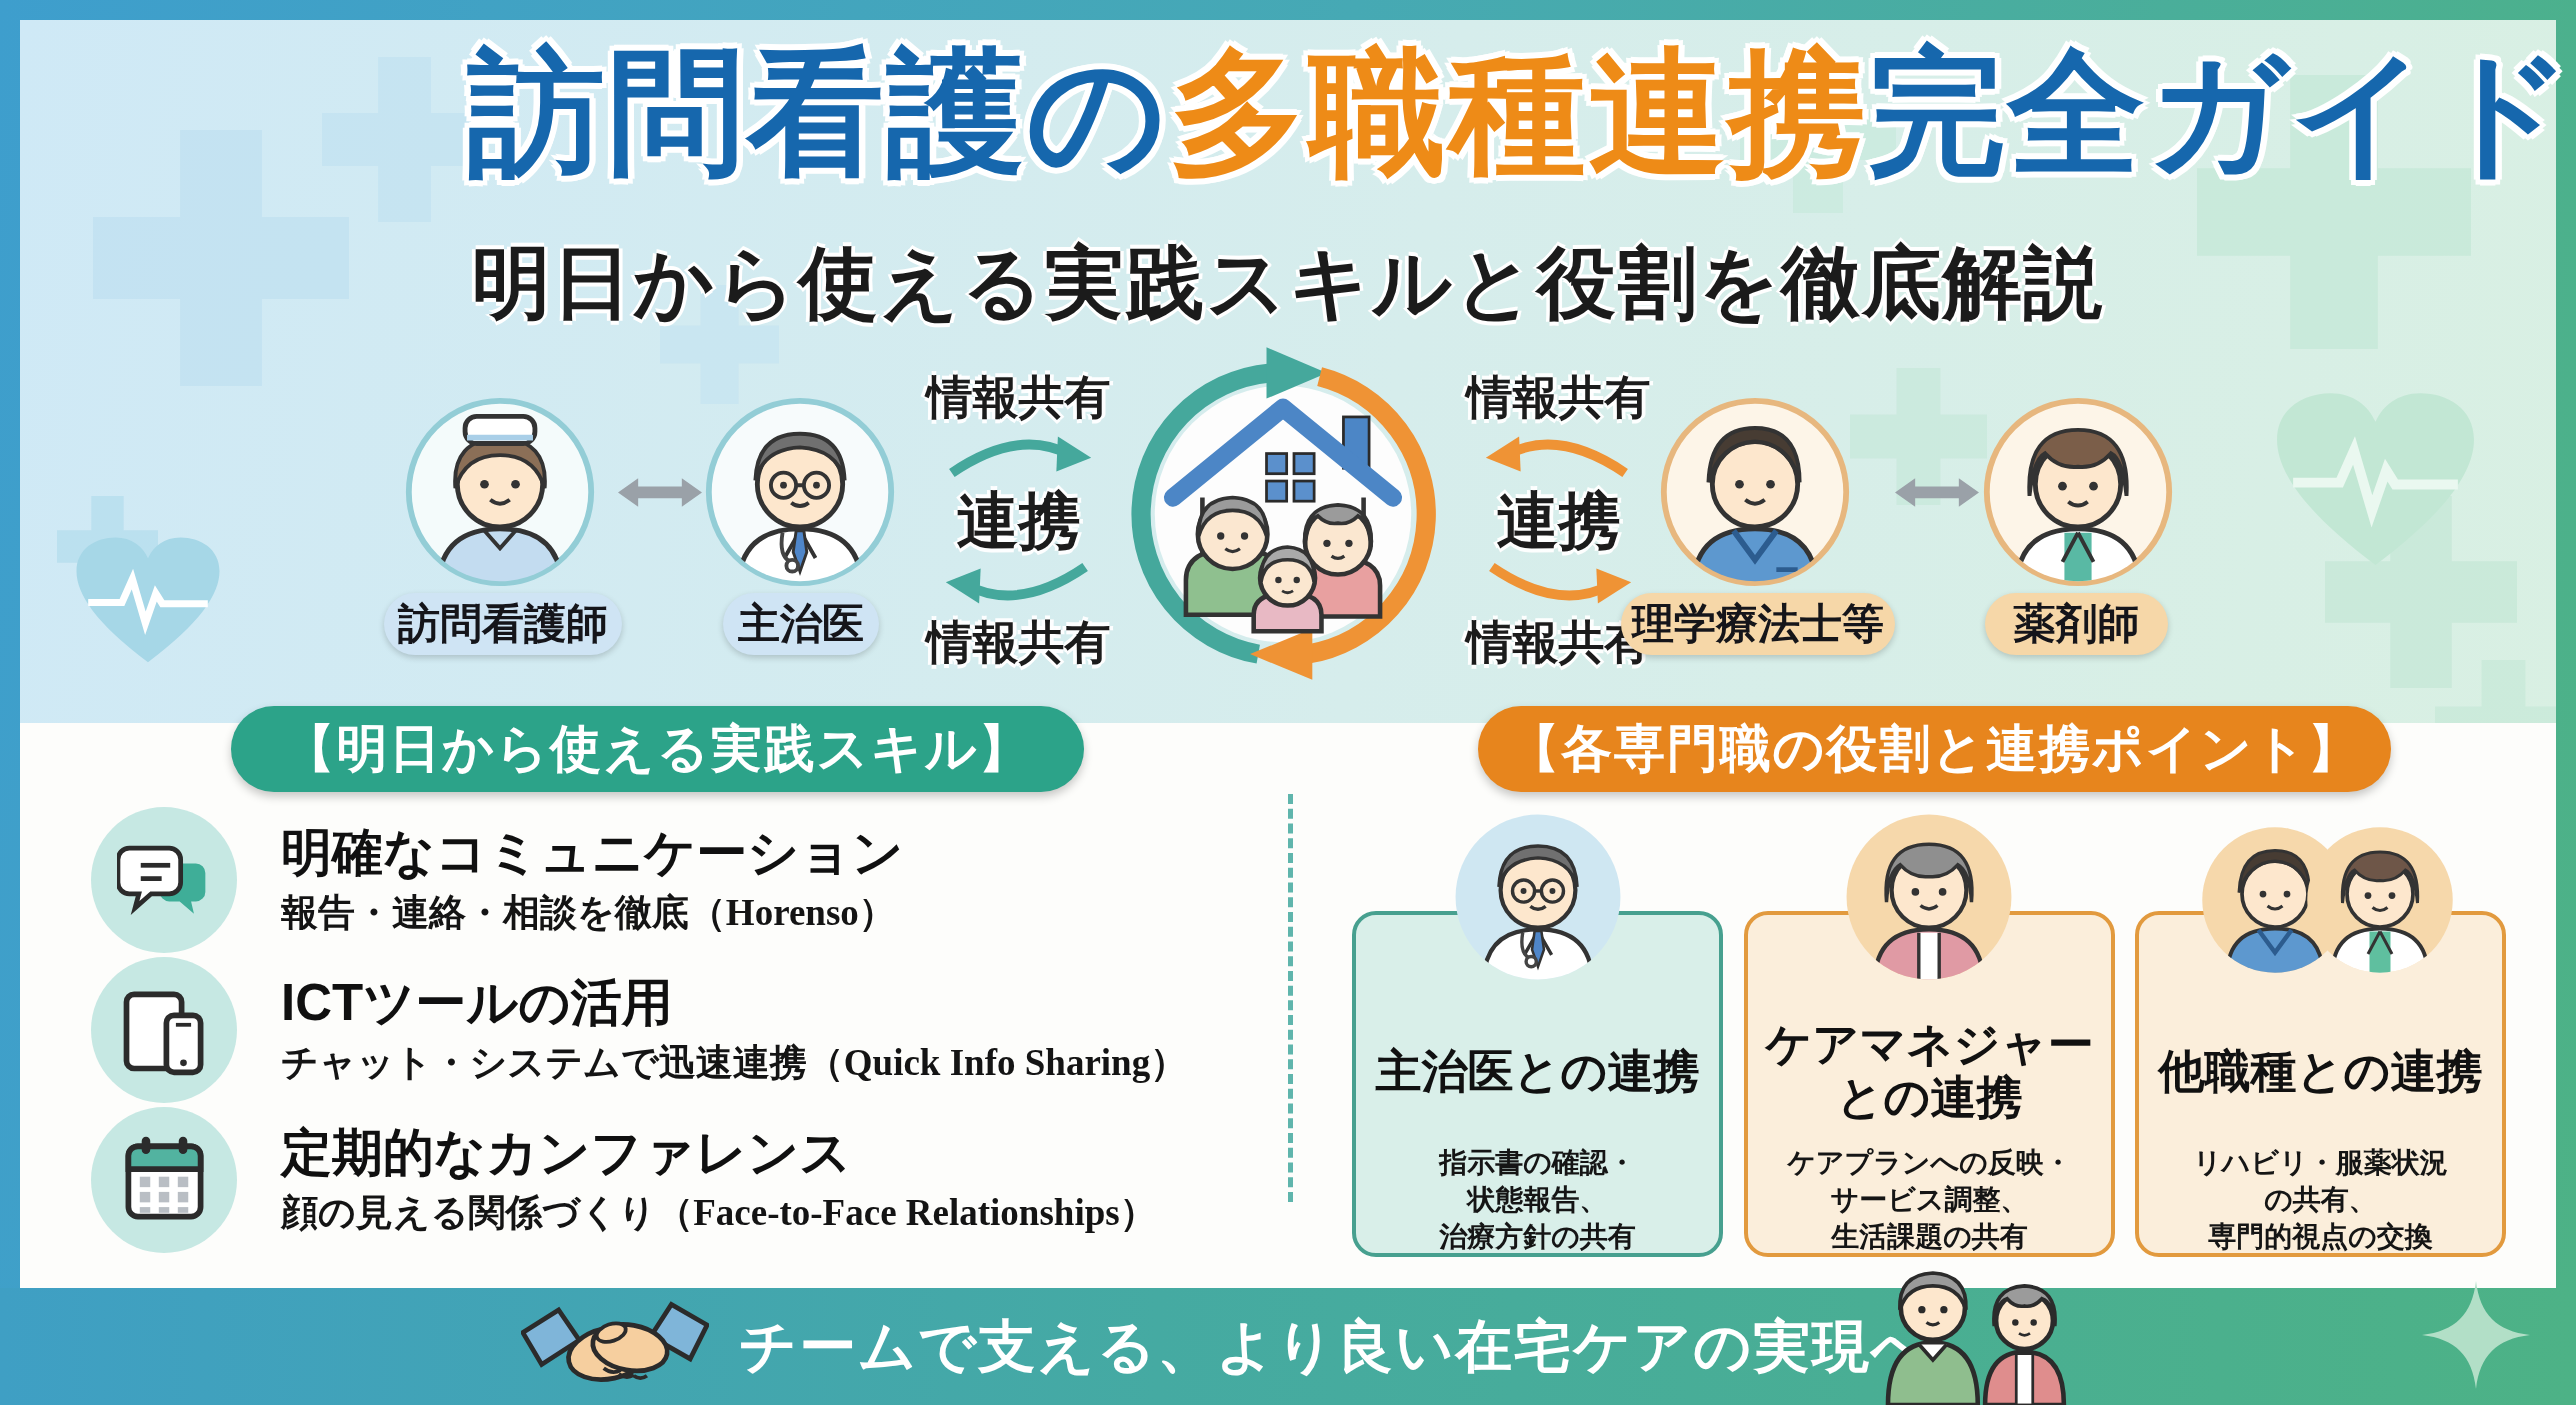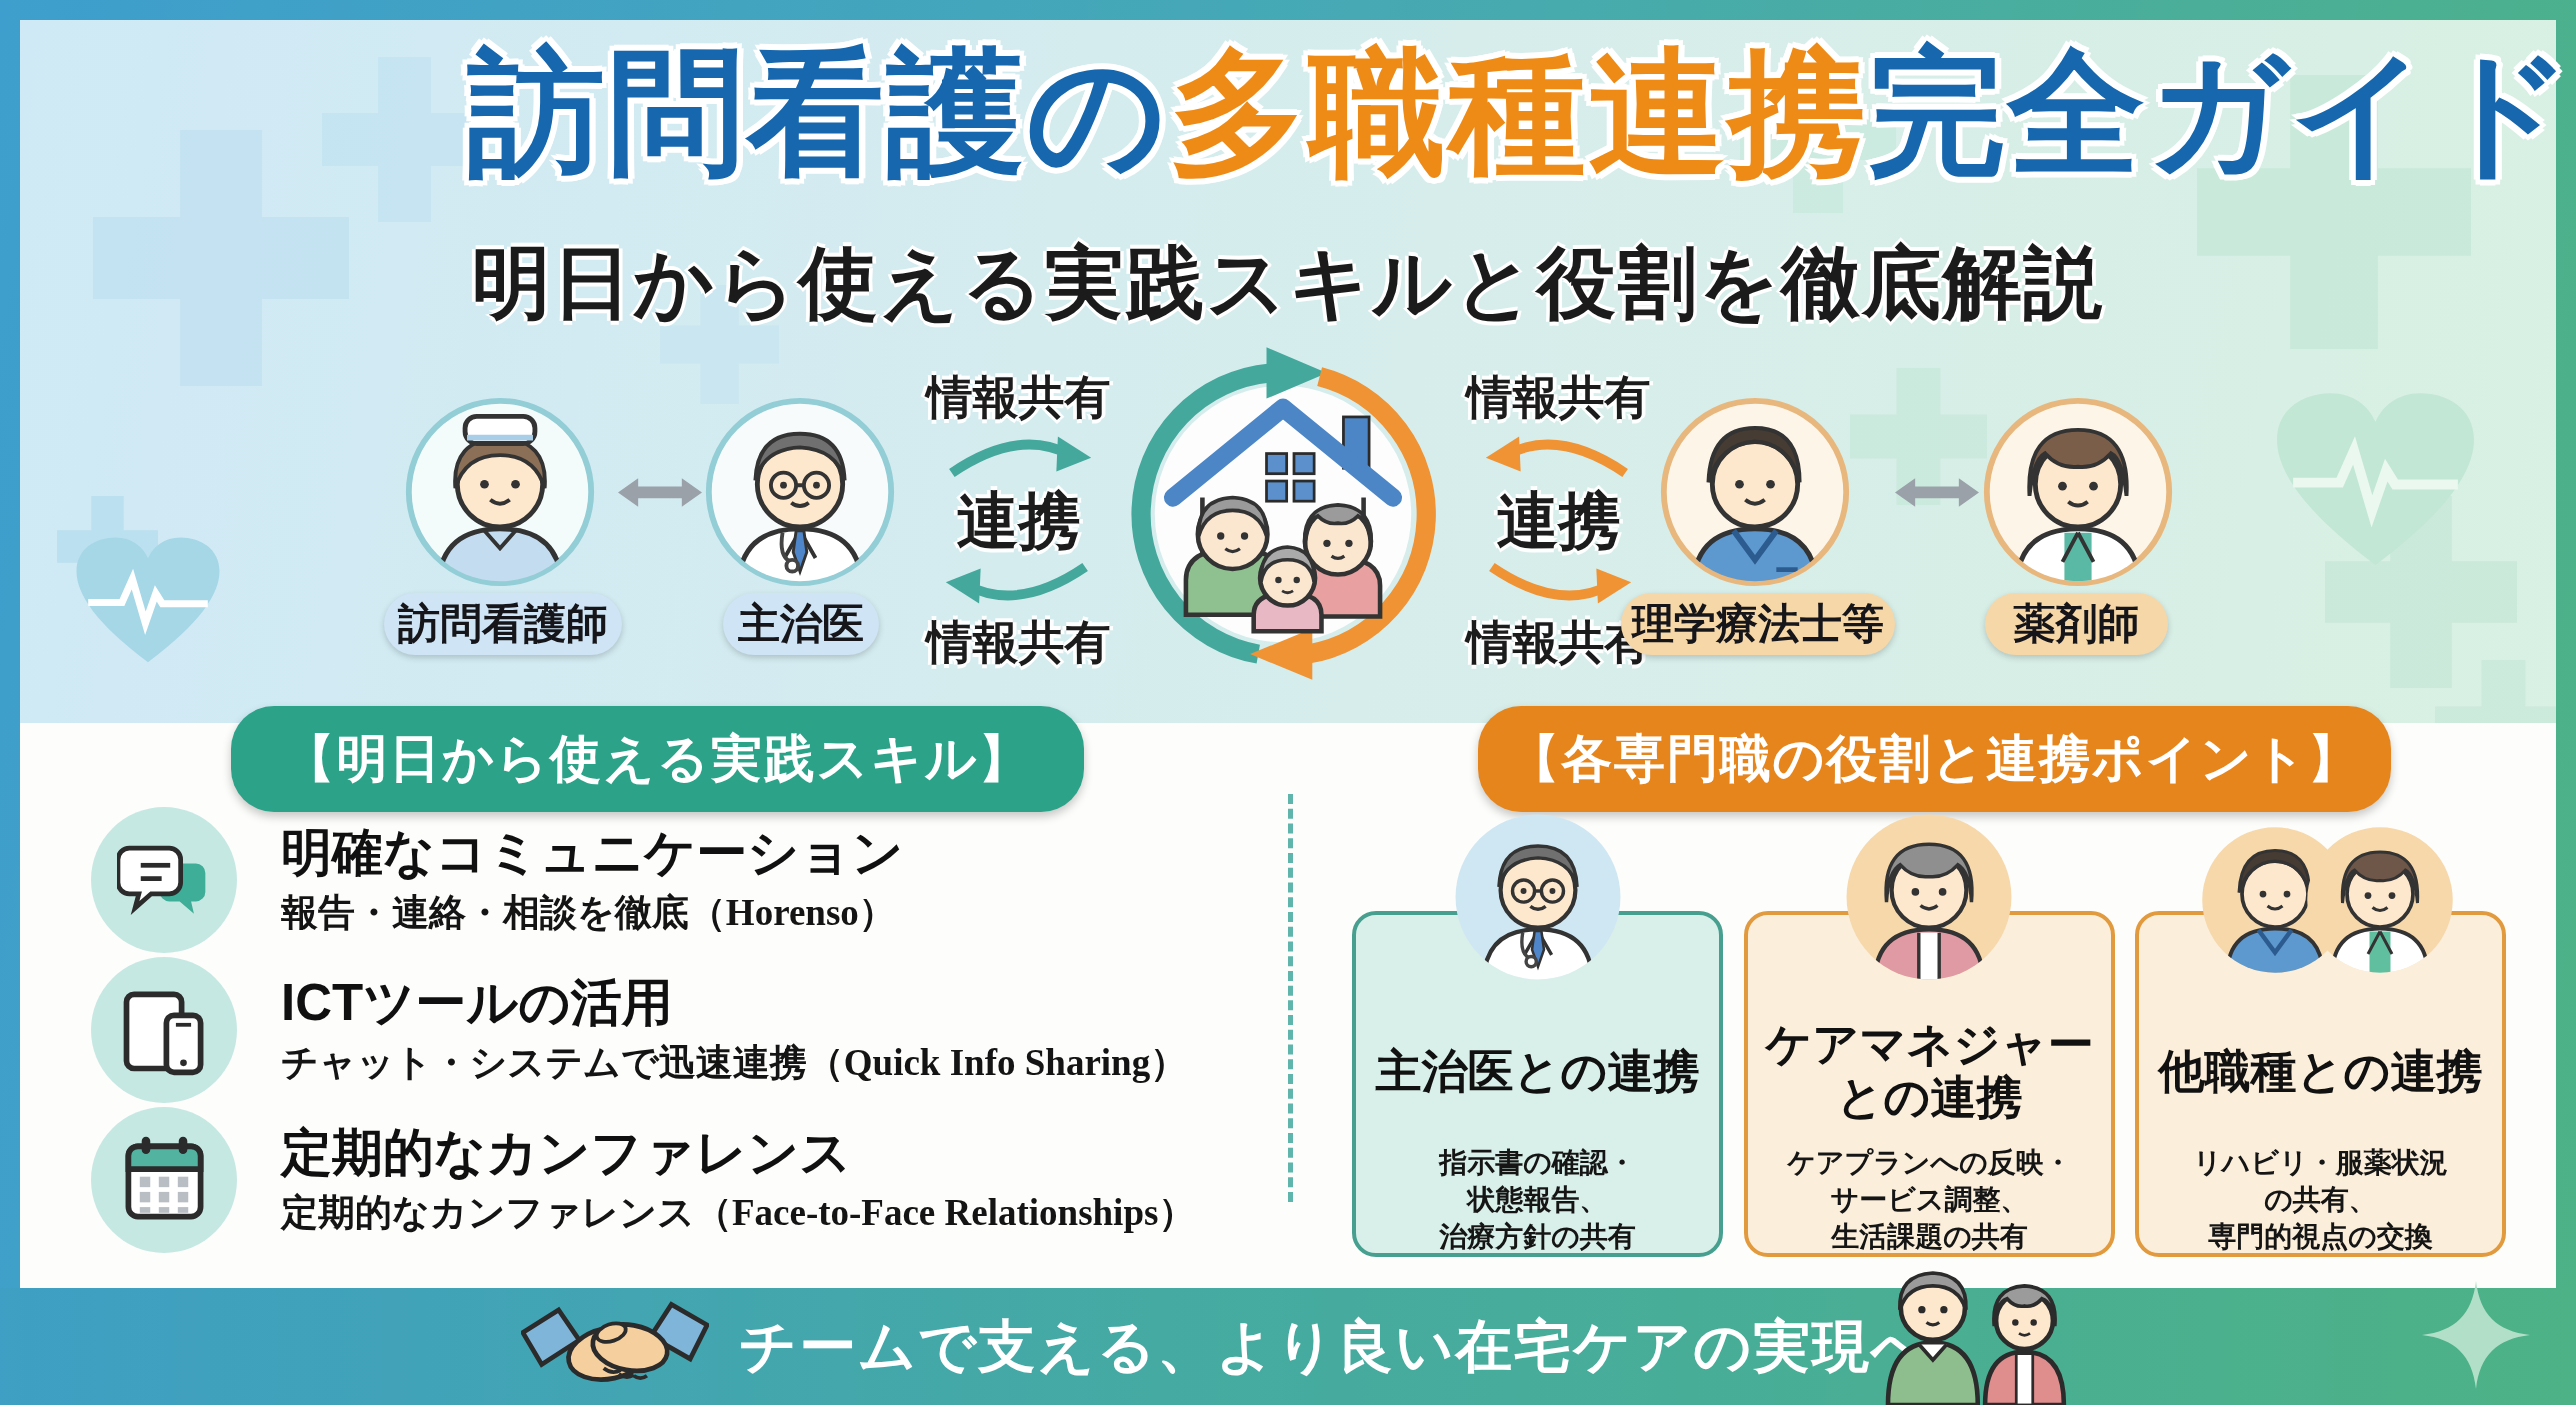--- a/index.html
+++ b/index.html
@@ -34,21 +34,21 @@
   .darrow{position:absolute;width:84px;height:48px;}
   .exch{position:absolute;width:229px;text-align:center;}
   .exch-text{font-weight:bold;color:#1c1c1c;
     text-shadow:-3.7px 0 0 rgba(255,255,255,.95),3.7px 0 0 rgba(255,255,255,.95),0 -3.7px 0 rgba(255,255,255,.95),0 3.7px 0 rgba(255,255,255,.95);}
   .exch-small{font-size:46px;line-height:53px;}
   .exch-big{font-size:62px;line-height:79px;}
   .curve{width:183px;height:53px;margin:1.8px auto;}
   .curve svg{display:block;width:100%;height:100%;}
   .flip-x{transform:scaleX(-1);} .flip-y{transform:scaleY(-1);} .flip-xy{transform:scale(-1,-1);}
 
-  .header-pill{position:absolute;top:706px;height:106px;border-radius:43px;display:flex;align-items:center;justify-content:center;
+  .header-pill{position:absolute;top:706px;height:86px;border-radius:43px;display:flex;align-items:center;justify-content:center;
     color:#ffffff;font-size:51px;font-weight:bold;letter-spacing:1.8px;box-shadow:0 4.6px 9.1px rgba(0,0,0,.22);}
   .hp-green{left:231px;width:853px;background:#2ca389;}
   .hp-orange{left:1478px;width:913px;background:#e7851d;}
 
   .skill{position:absolute;left:91px;width:1180px;display:flex;align-items:center;}
   .skill-icon{width:146px;height:146px;border-radius:50%;background:#c6e8e3;flex:0 0 146px;
     display:flex;align-items:center;justify-content:center;}
   .skill-icon .icon{width:95px;height:95px;}
   .skill-text{margin-left:44px;}
   .skill-title{font-size:51px;font-weight:bold;color:#101010;line-height:60px;}
@@ -346,21 +346,21 @@
               <rect x="64" y="62" width="11" height="11"></rect>
           <rect x="24" y="78" width="11" height="6"></rect>
               <rect x="44" y="78" width="11" height="6"></rect>
               <rect x="64" y="78" width="11" height="6"></rect>
         </g>
       </svg>
         </div>
     </div>
     <div class="skill-text">
       <div class="skill-title">定期的なカンファレンス</div>
-      <div class="skill-sub">定期的なカンファレンス（Face-to-Face Relationships）</div>
+      <div class="skill-sub">顔の見える関係づくり（Face-to-Face Relationships）</div>
     </div>
   </div>
 
   <div class="vdivider"></div>
 
   <div class="card card-teal" style="left:1352px;">
     <div class="card-title">
       <span>主治医との連携</span>
         <span></span>
     </div>

